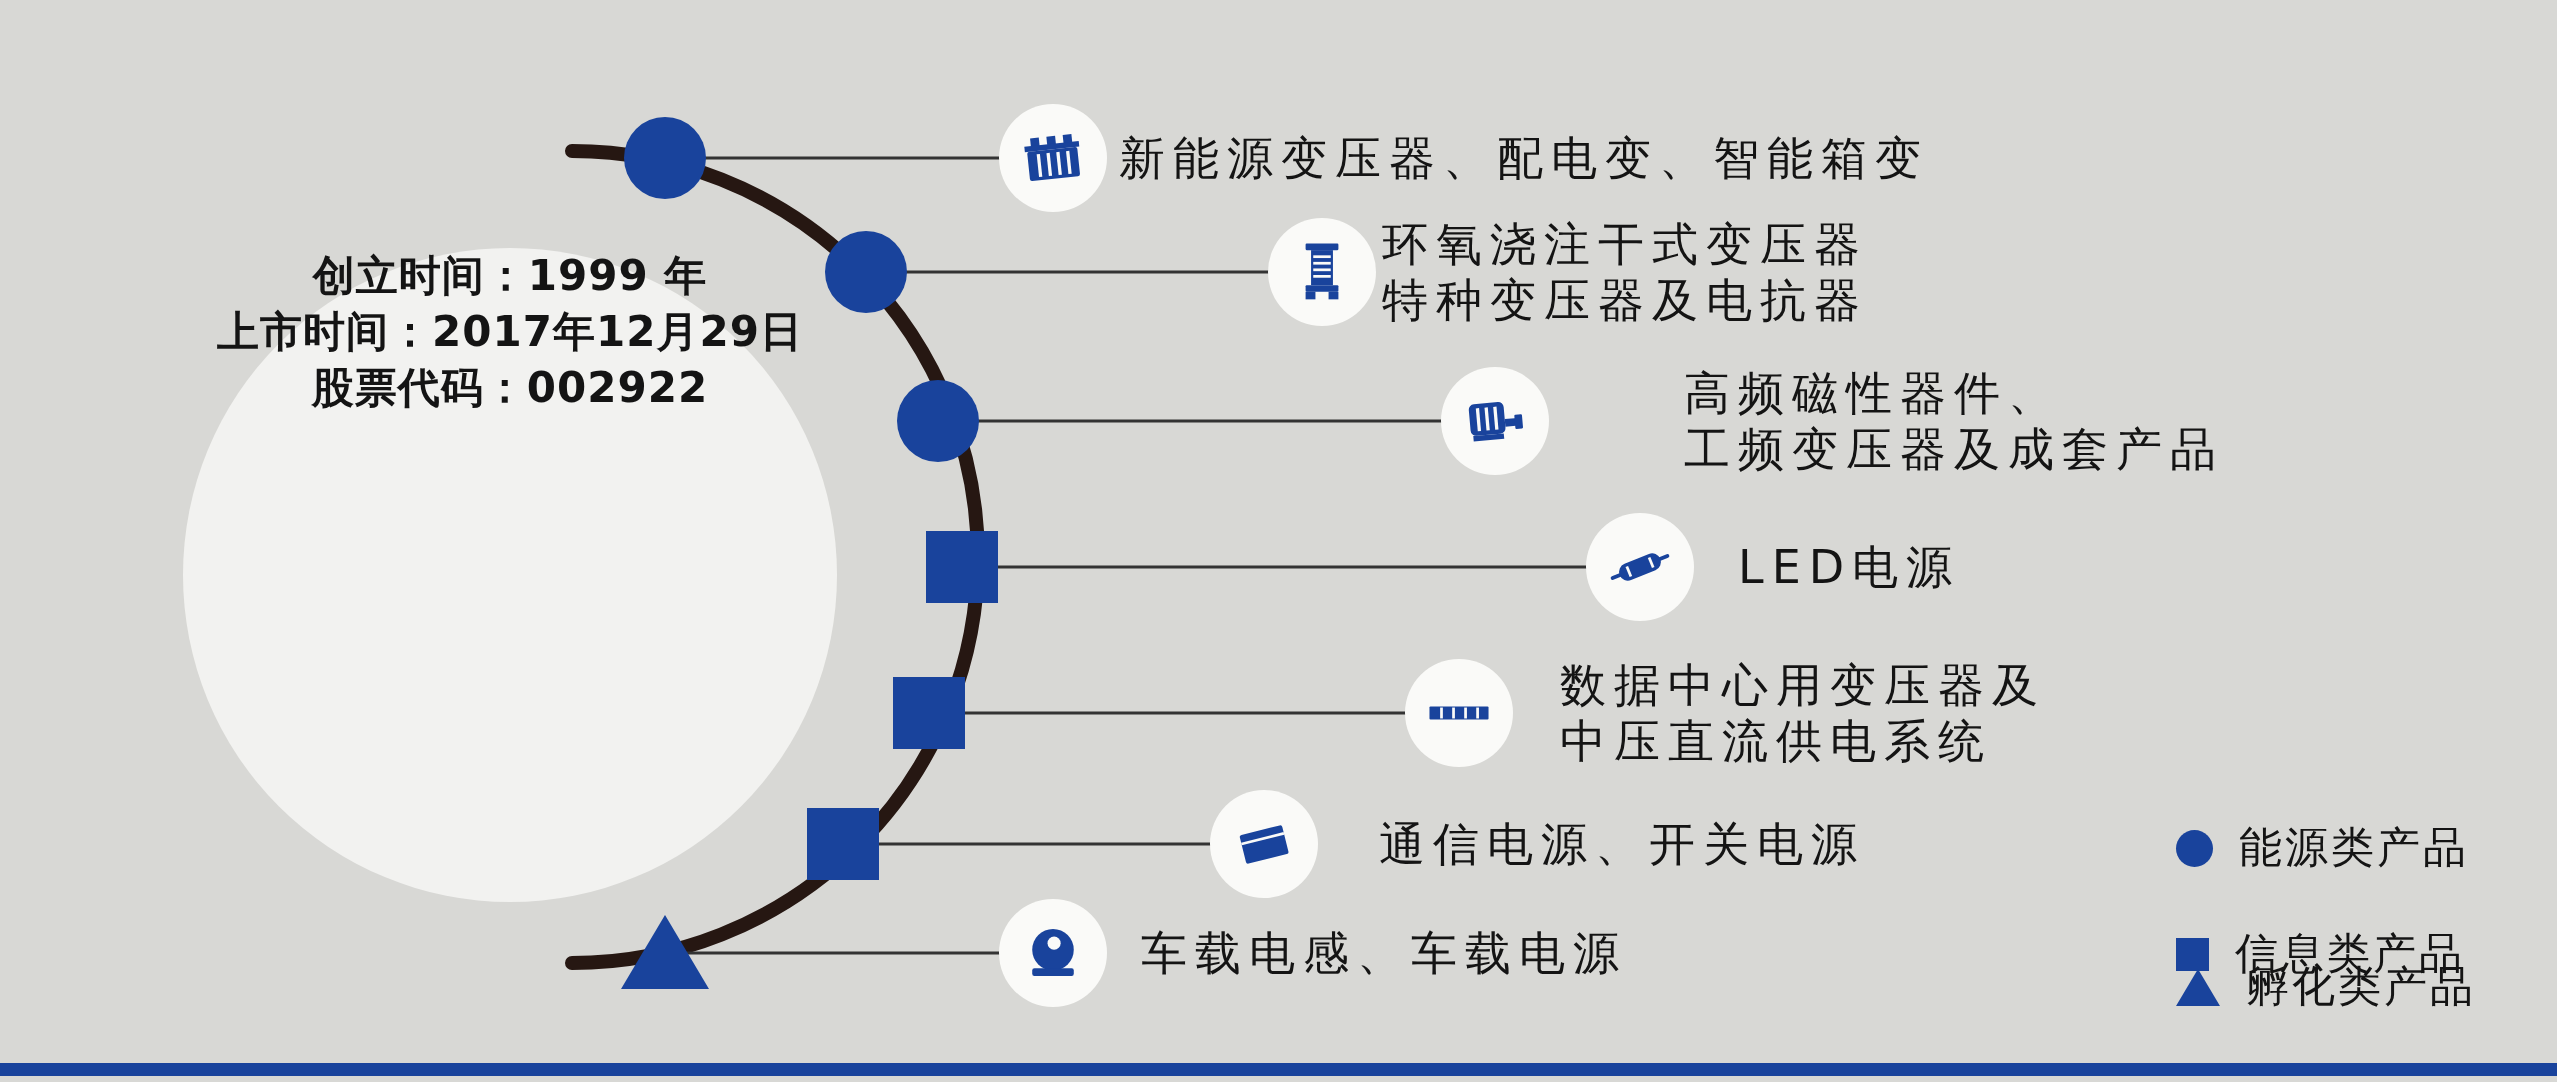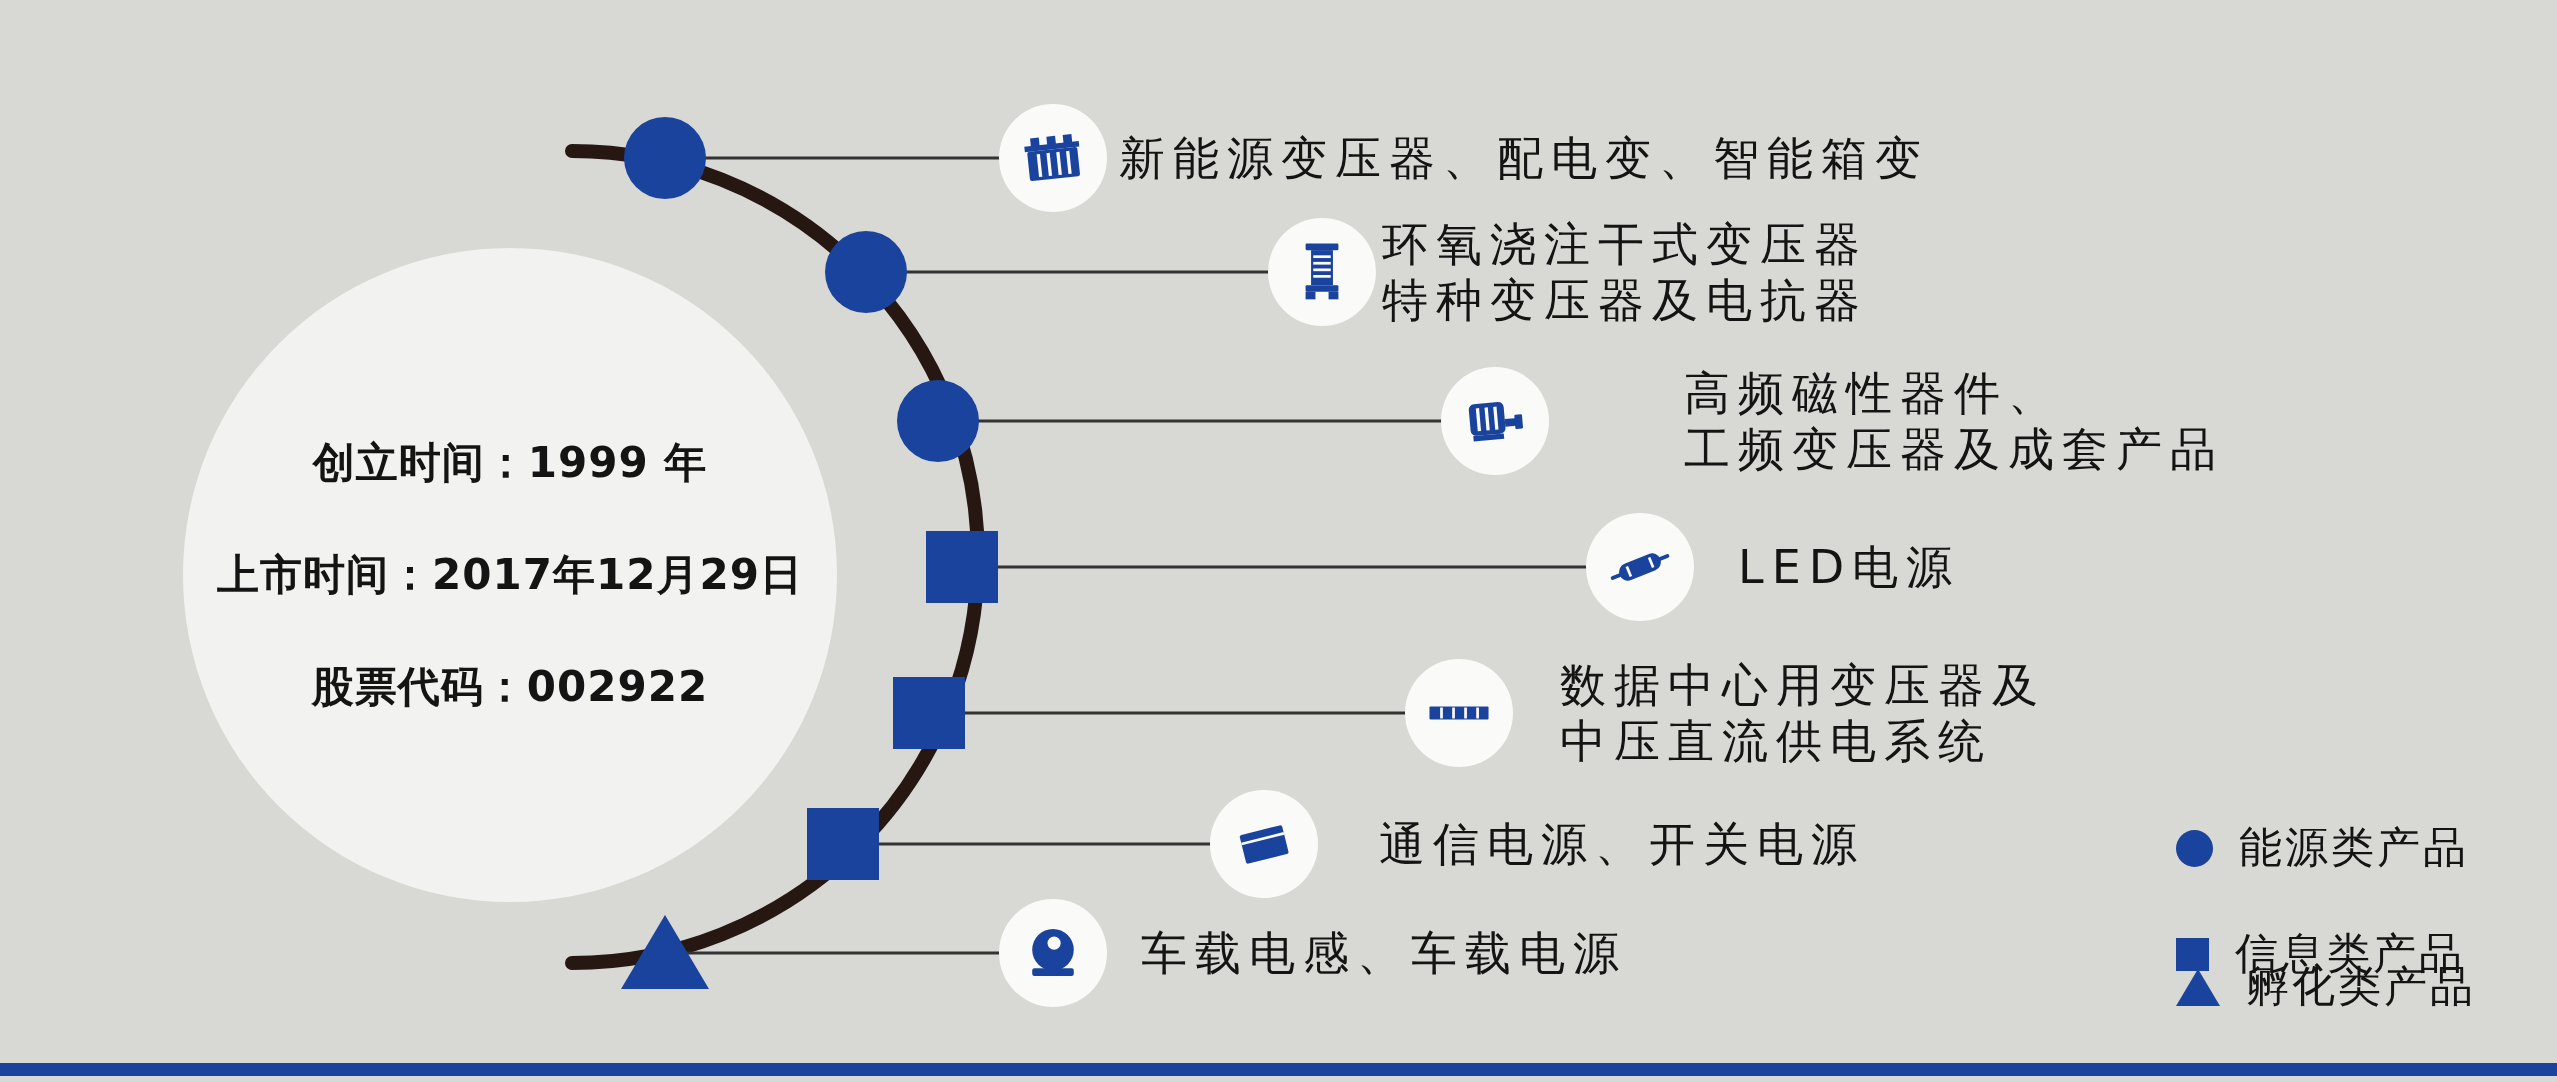--- a/index.html
+++ b/index.html
@@ -42,23 +42,21 @@
     stroke-width: 3;
   }
   .info-circle {
     position: absolute;
     left: 183px; top: 248px;
     width: 654px; height: 654px;
     border-radius: 50%;
     background: var(--circle-fill);
     display: flex;
     flex-direction: column;
-    justify-content: center;
     align-items: center;
-    gap: 56px;
   }
   .info-line {
     font-size: 42px;
     font-weight: 700;
     letter-spacing: 1px;
     white-space: nowrap;
   }
   .marker { position: absolute; }
   .marker.m-circle {
     width: 82px; height: 82px;

